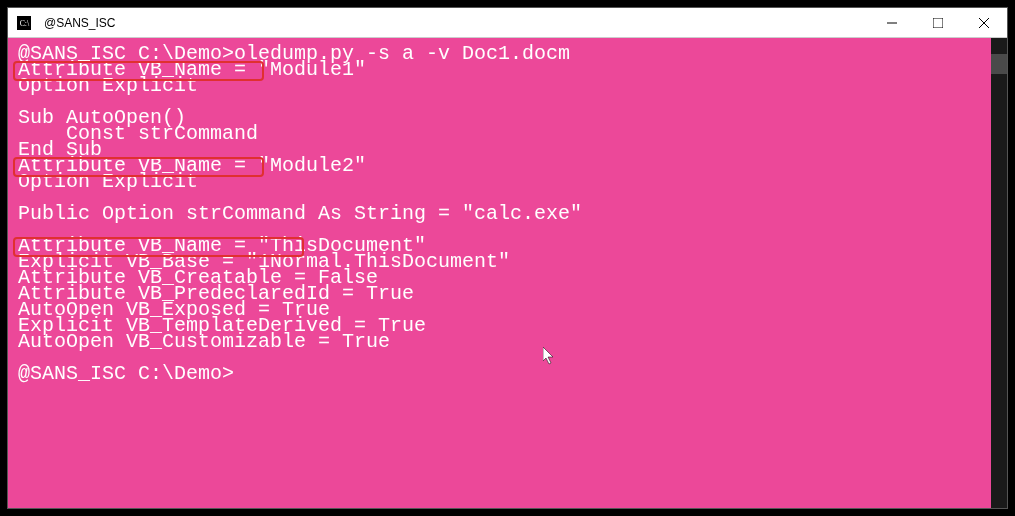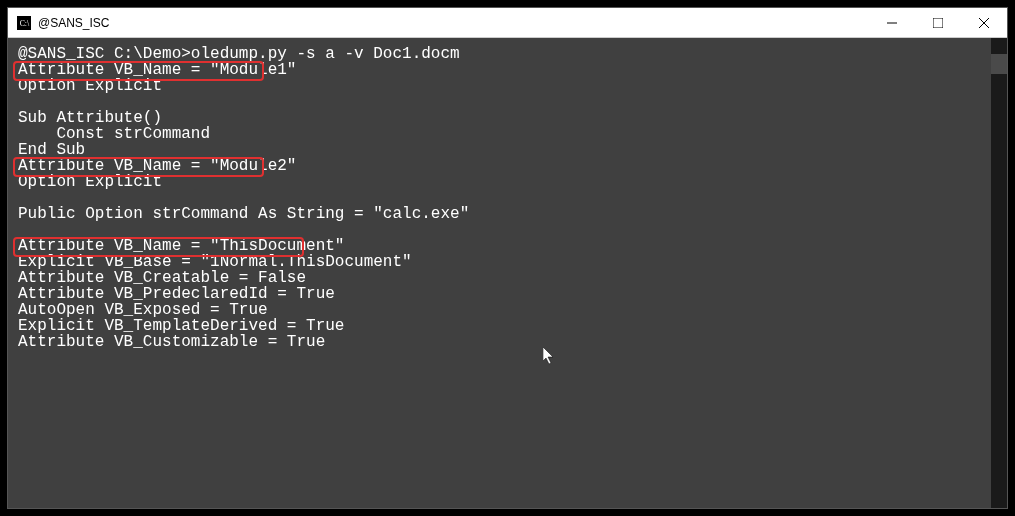--- a/index.html
+++ b/index.html
@@ -41,20 +41,21 @@
       justify-content: center;
     }
     .title-icon svg {
       width: 14px;
       height: 14px;
     }
     .title-text {
       font-size: 12px;
       color: #000;
       flex: 1;
+      margin-left: 6px;
     }
     .window-controls {
       display: flex;
       height: 100%;
     }
     .win-btn {
       width: 46px;
       height: 100%;
       display: flex;
       align-items: center;
@@ -66,24 +67,24 @@
     .win-btn svg {
       width: 10px;
       height: 10px;
     }
     .terminal {
       position: absolute;
       top: 30px;
       left: 0;
       right: 0;
       bottom: 0;
-      background: #404040;
+      background: #ec4899;
       padding: 8px 10px;
       font-family: Consolas, 'Courier New', monospace;
-      font-size: 16px;
+      font-size: 20px;
       line-height: 16px;
       color: #fff;
       overflow: hidden;
     }
     .term-line {
       white-space: pre;
       position: relative;
     }
     .highlight-box {
       position: absolute;
@@ -141,36 +142,37 @@
           </svg>
       </div>
     </div>
   </div>
 
   <div class="terminal" id="terminal-body">
   <div class="term-line">@SANS_ISC C:\Demo&gt;oledump.py -s a -v Doc1.docm</div>
       <div class="term-line">Attribute VB_Name = "Module1"</div>
       <div class="term-line">Option Explicit</div>
       <div class="term-line">&nbsp;</div>
-      <div class="term-line">Sub Attribute()</div>
+      <div class="term-line">Sub AutoOpen()</div>
       <div class="term-line">    Const strCommand</div>
       <div class="term-line">End Sub</div>
       <div class="term-line">Attribute VB_Name = "Module2"</div>
       <div class="term-line">Option Explicit</div>
       <div class="term-line">&nbsp;</div>
       <div class="term-line">Public Option strCommand As String = "calc.exe"</div>
       <div class="term-line">&nbsp;</div>
       <div class="term-line">Attribute VB_Name = "ThisDocument"</div>
       <div class="term-line">Explicit VB_Base = "1Normal.ThisDocument"</div>
       <div class="term-line">Attribute VB_Creatable = False</div>
       <div class="term-line">Attribute VB_PredeclaredId = True</div>
       <div class="term-line">AutoOpen VB_Exposed = True</div>
       <div class="term-line">Explicit VB_TemplateDerived = True</div>
-      <div class="term-line">Attribute VB_Customizable = True</div>
+      <div class="term-line">AutoOpen VB_Customizable = True</div>
       <div class="term-line">&nbsp;</div>
+      <div class="term-line">@SANS_ISC C:\Demo&gt;</div>
     </div>
 
   <div class="scrollbar">
     <div class="scroll-thumb"></div>
   </div>
 </div>
 
 <div id="highlight-container">
     <div class="highlight-box" style="left: 13px; top: 61px; width: 251px; height: 20px;"></div>
     <div class="highlight-box" style="left: 13px; top: 157px; width: 251px; height: 20px;"></div>

